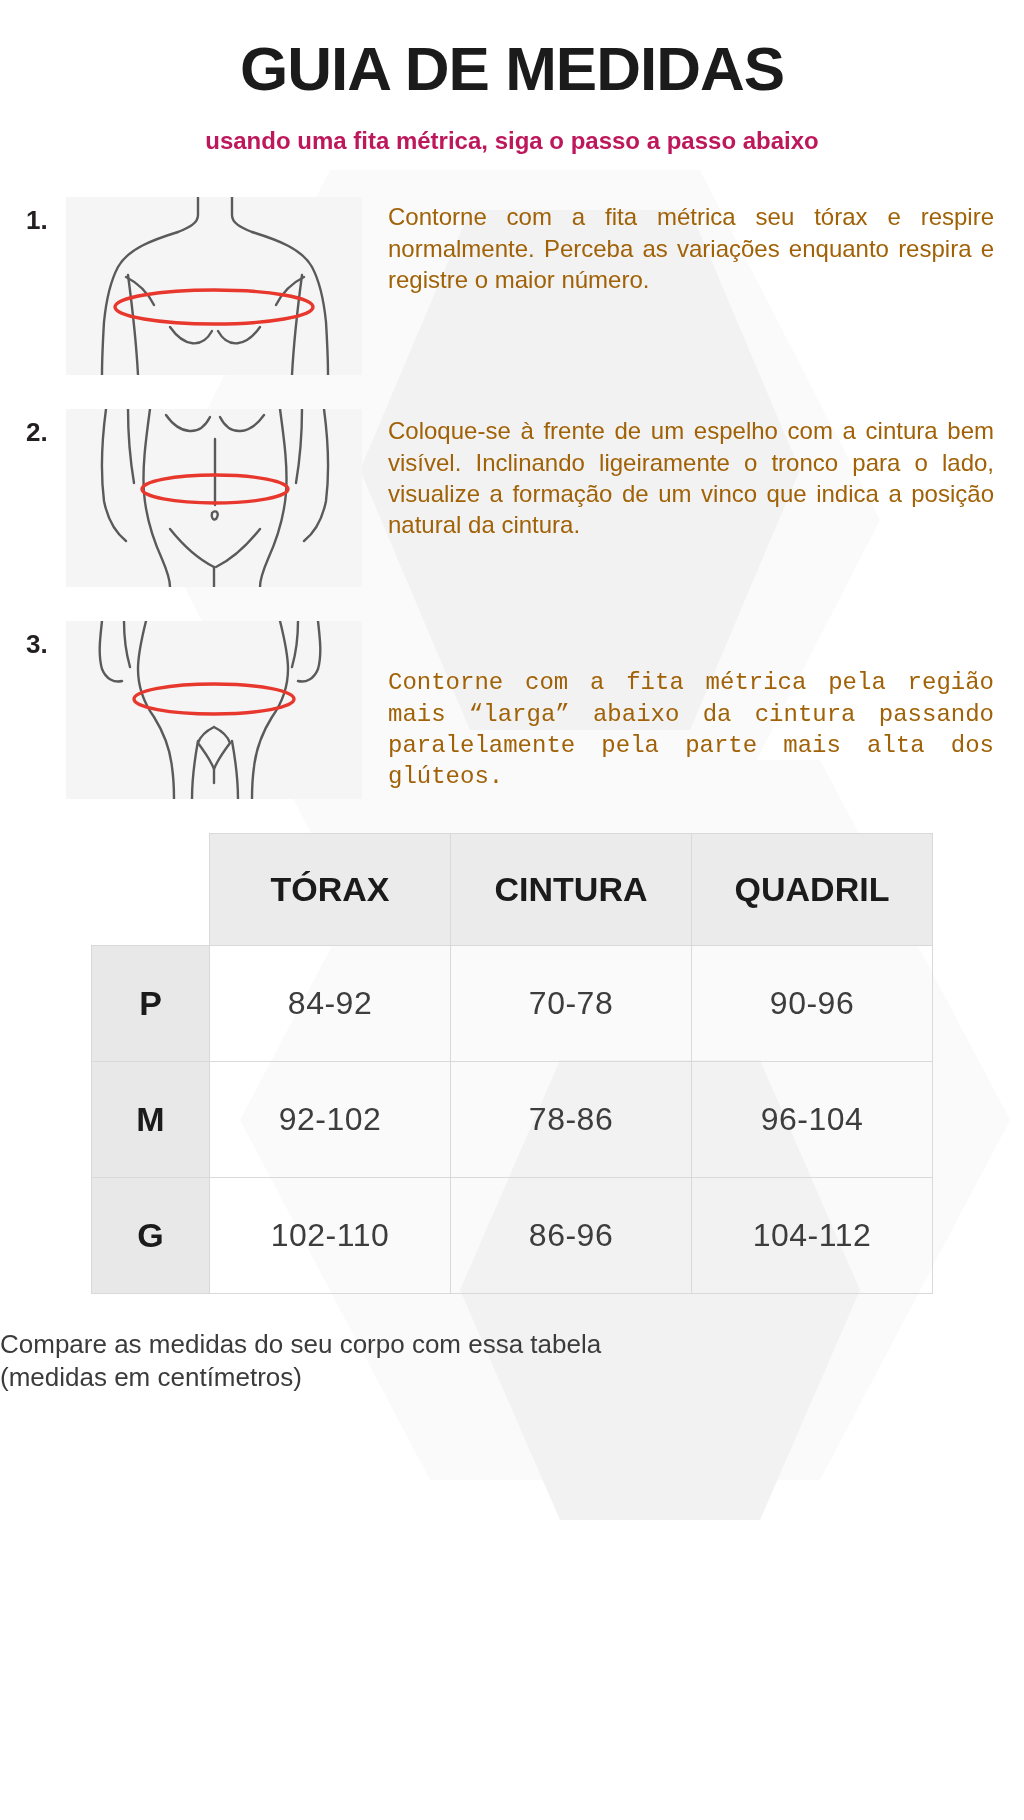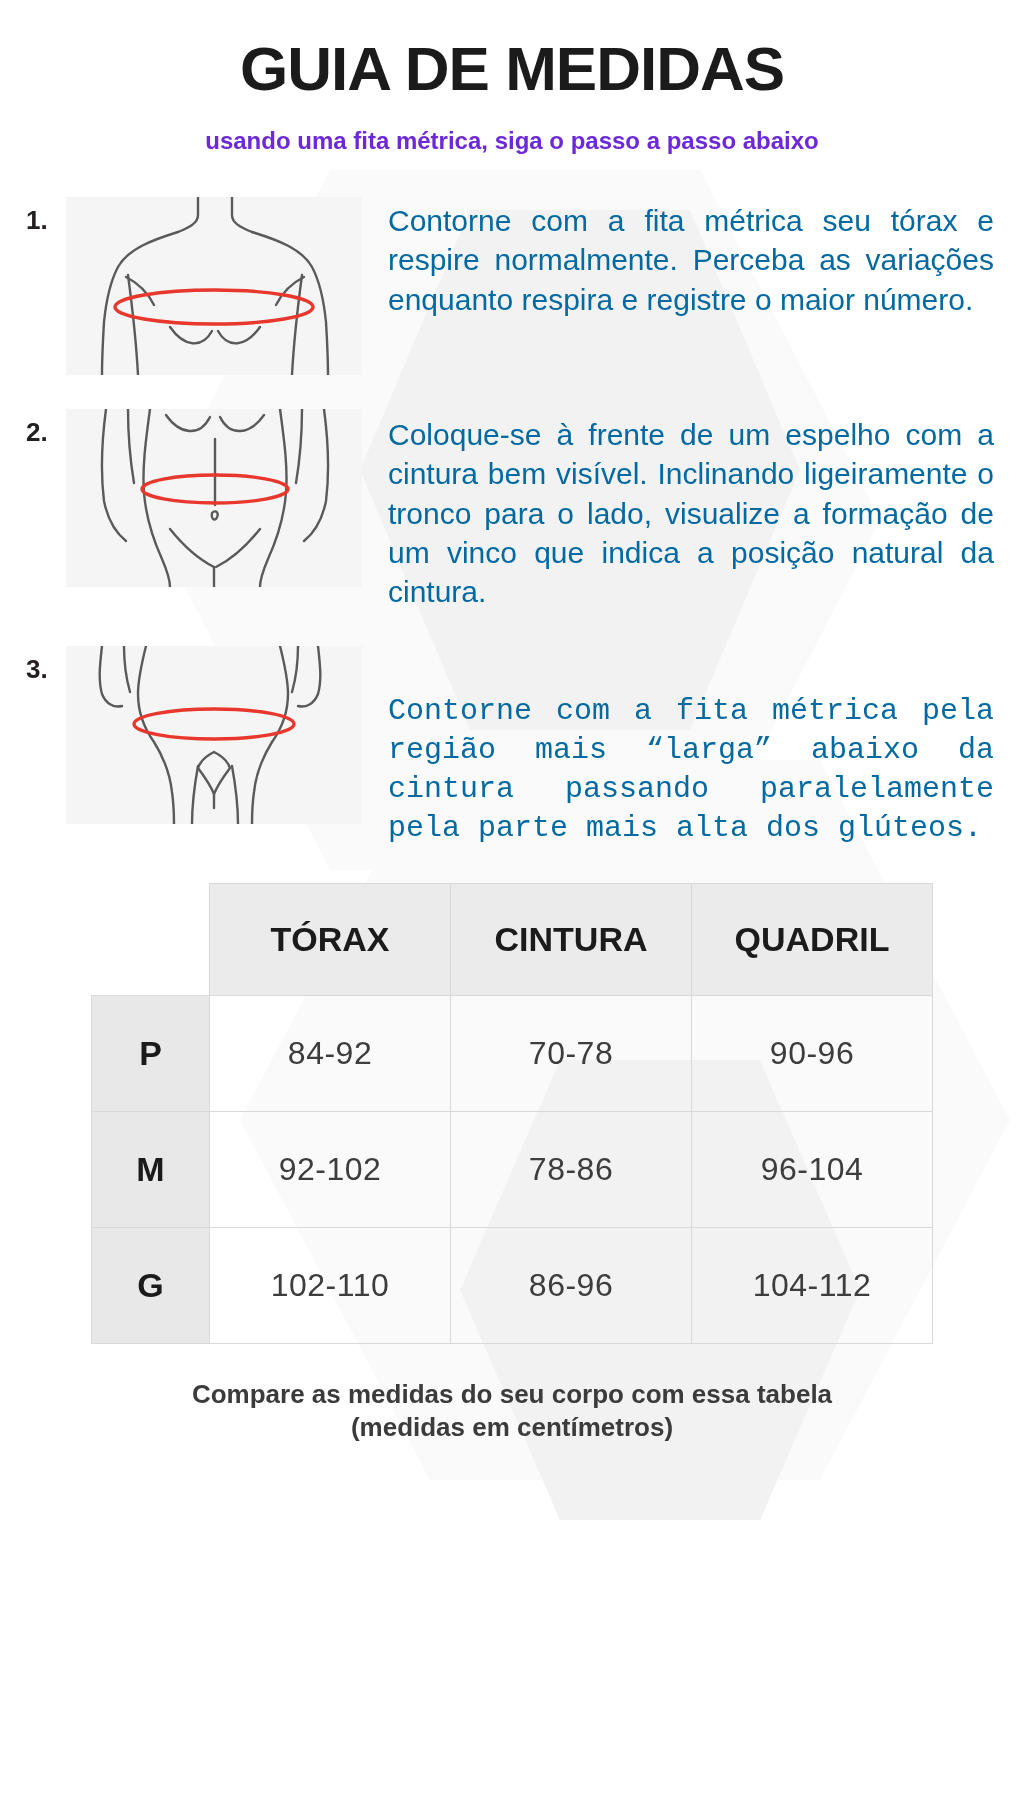--- a/index.html
+++ b/index.html
@@ -39,21 +39,21 @@
     font-weight: 700;
     letter-spacing: -1px;
     margin: 36px 0 16px 0;
     color: #1b1b1b;
   }
   .subtitle {
     text-align: center;
     font-size: 24px;
     font-weight: 700;
     margin: 26px 0 0 0;
-    color: #6d28d9;
+    color: #be185d;
   }
 
   .steps {
     margin: 42px 0 0 0;
   }
   .step {
     display: flex;
     align-items: flex-start;
     padding: 0 30px 0 26px;
     margin-bottom: 34px;
@@ -71,24 +71,24 @@
     width: 296px;
     height: 178px;
     background: #f5f5f5;
     position: relative;
     overflow: hidden;
   }
   .step-figure svg { position: absolute; top: 0; left: 0; }
   .step-text {
     flex: 1 1 auto;
     padding-left: 26px;
-    font-size: 30px;
+    font-size: 24px;
     line-height: 1.31;
     text-align: justify;
-    color: #0369a1;
+    color: #a16207;
     padding-top: 4px;
   }
   #step-3 .step-text { padding-top: 46px; font-family: Liberation Mono, monospace; }
   #step-2 .step-text { padding-top: 6px; }
 
   table.size-table {
     border-collapse: collapse;
     margin: 16px auto 0 auto;
     width: 842px;
     table-layout: fixed;
@@ -119,26 +119,25 @@
     width: 118px;
     color: #1b1b1b;
   }
   table.size-table tbody td {
     font-size: 32px;
     height: 116px;
     letter-spacing: 0.5px;
   }
 
   .footnote {
-    text-align: center;
+    text-align: left;
     font-size: 26px;
     line-height: 1.28;
     margin: 34px 0 0 0;
     color: #3b3b3b;
-    font-weight: bold;
   }
 </style>
 </head>
 <body>
 
 <div class="watermark">
   <svg viewBox="0 0 1024 1820" preserveAspectRatio="none" xmlns="http://www.w3.org/2000/svg">
     <g fill="#fafafa">
       <polygon points="330,170 700,170 880,520 700,870 330,870 150,520"></polygon>
       <polygon points="430,760 820,760 1010,1120 820,1480 430,1480 240,1120"></polygon>

